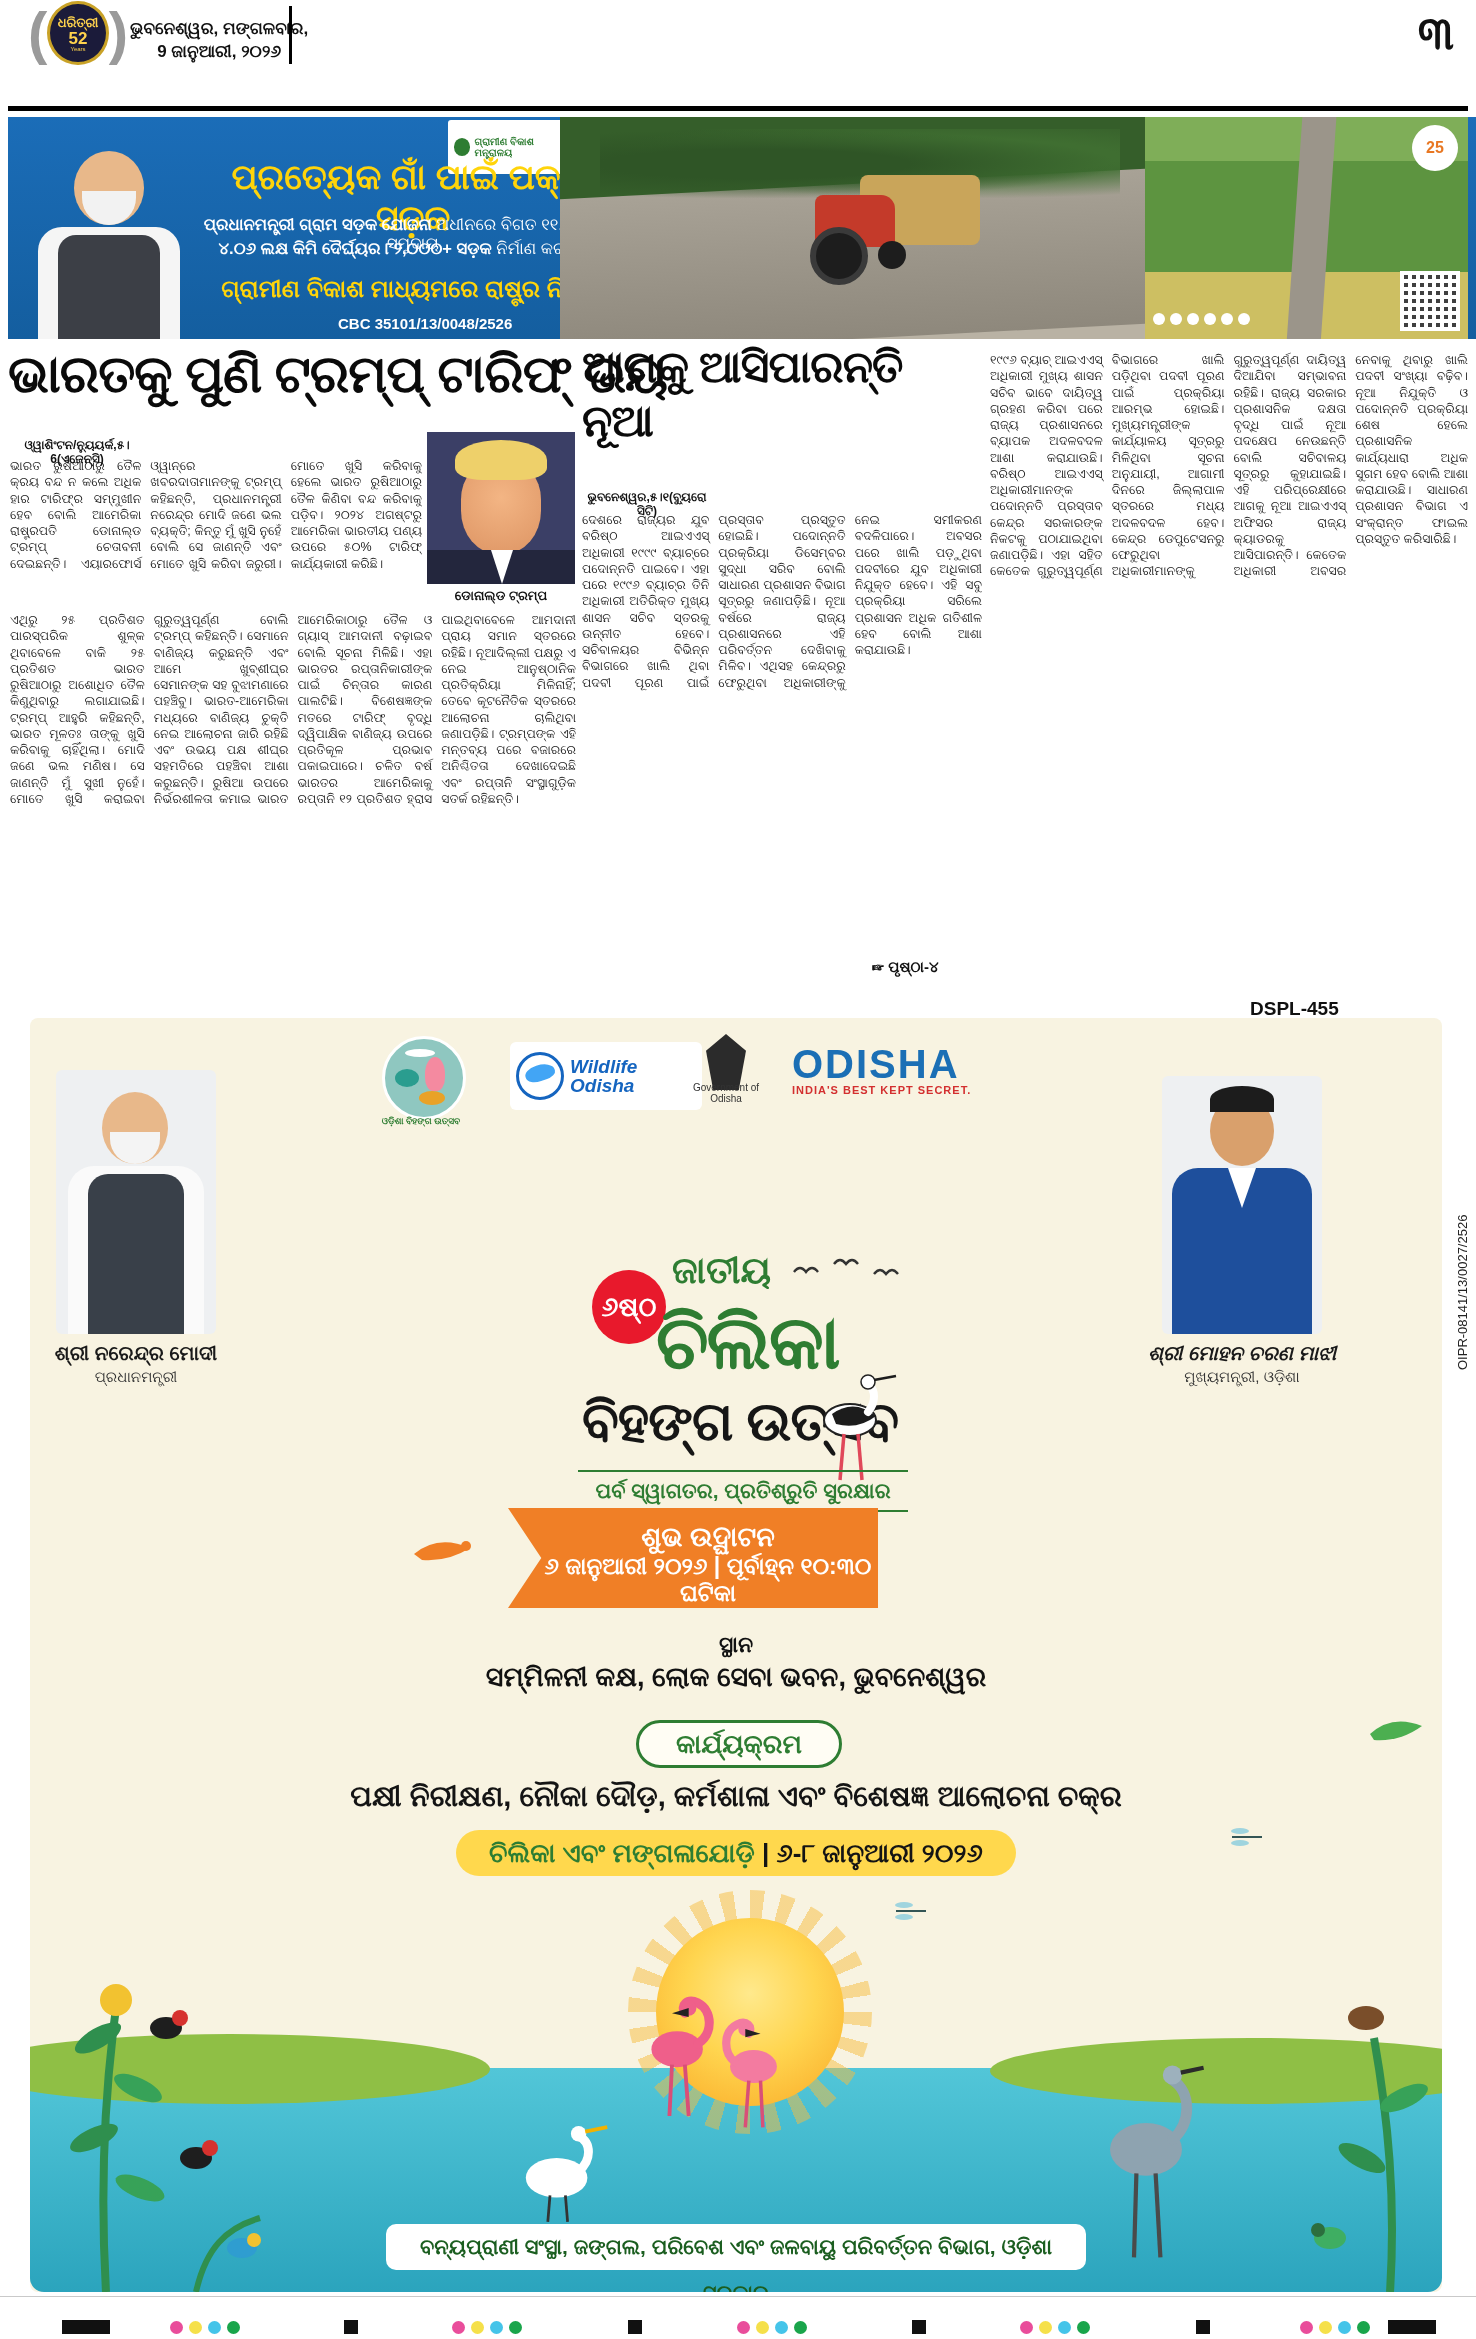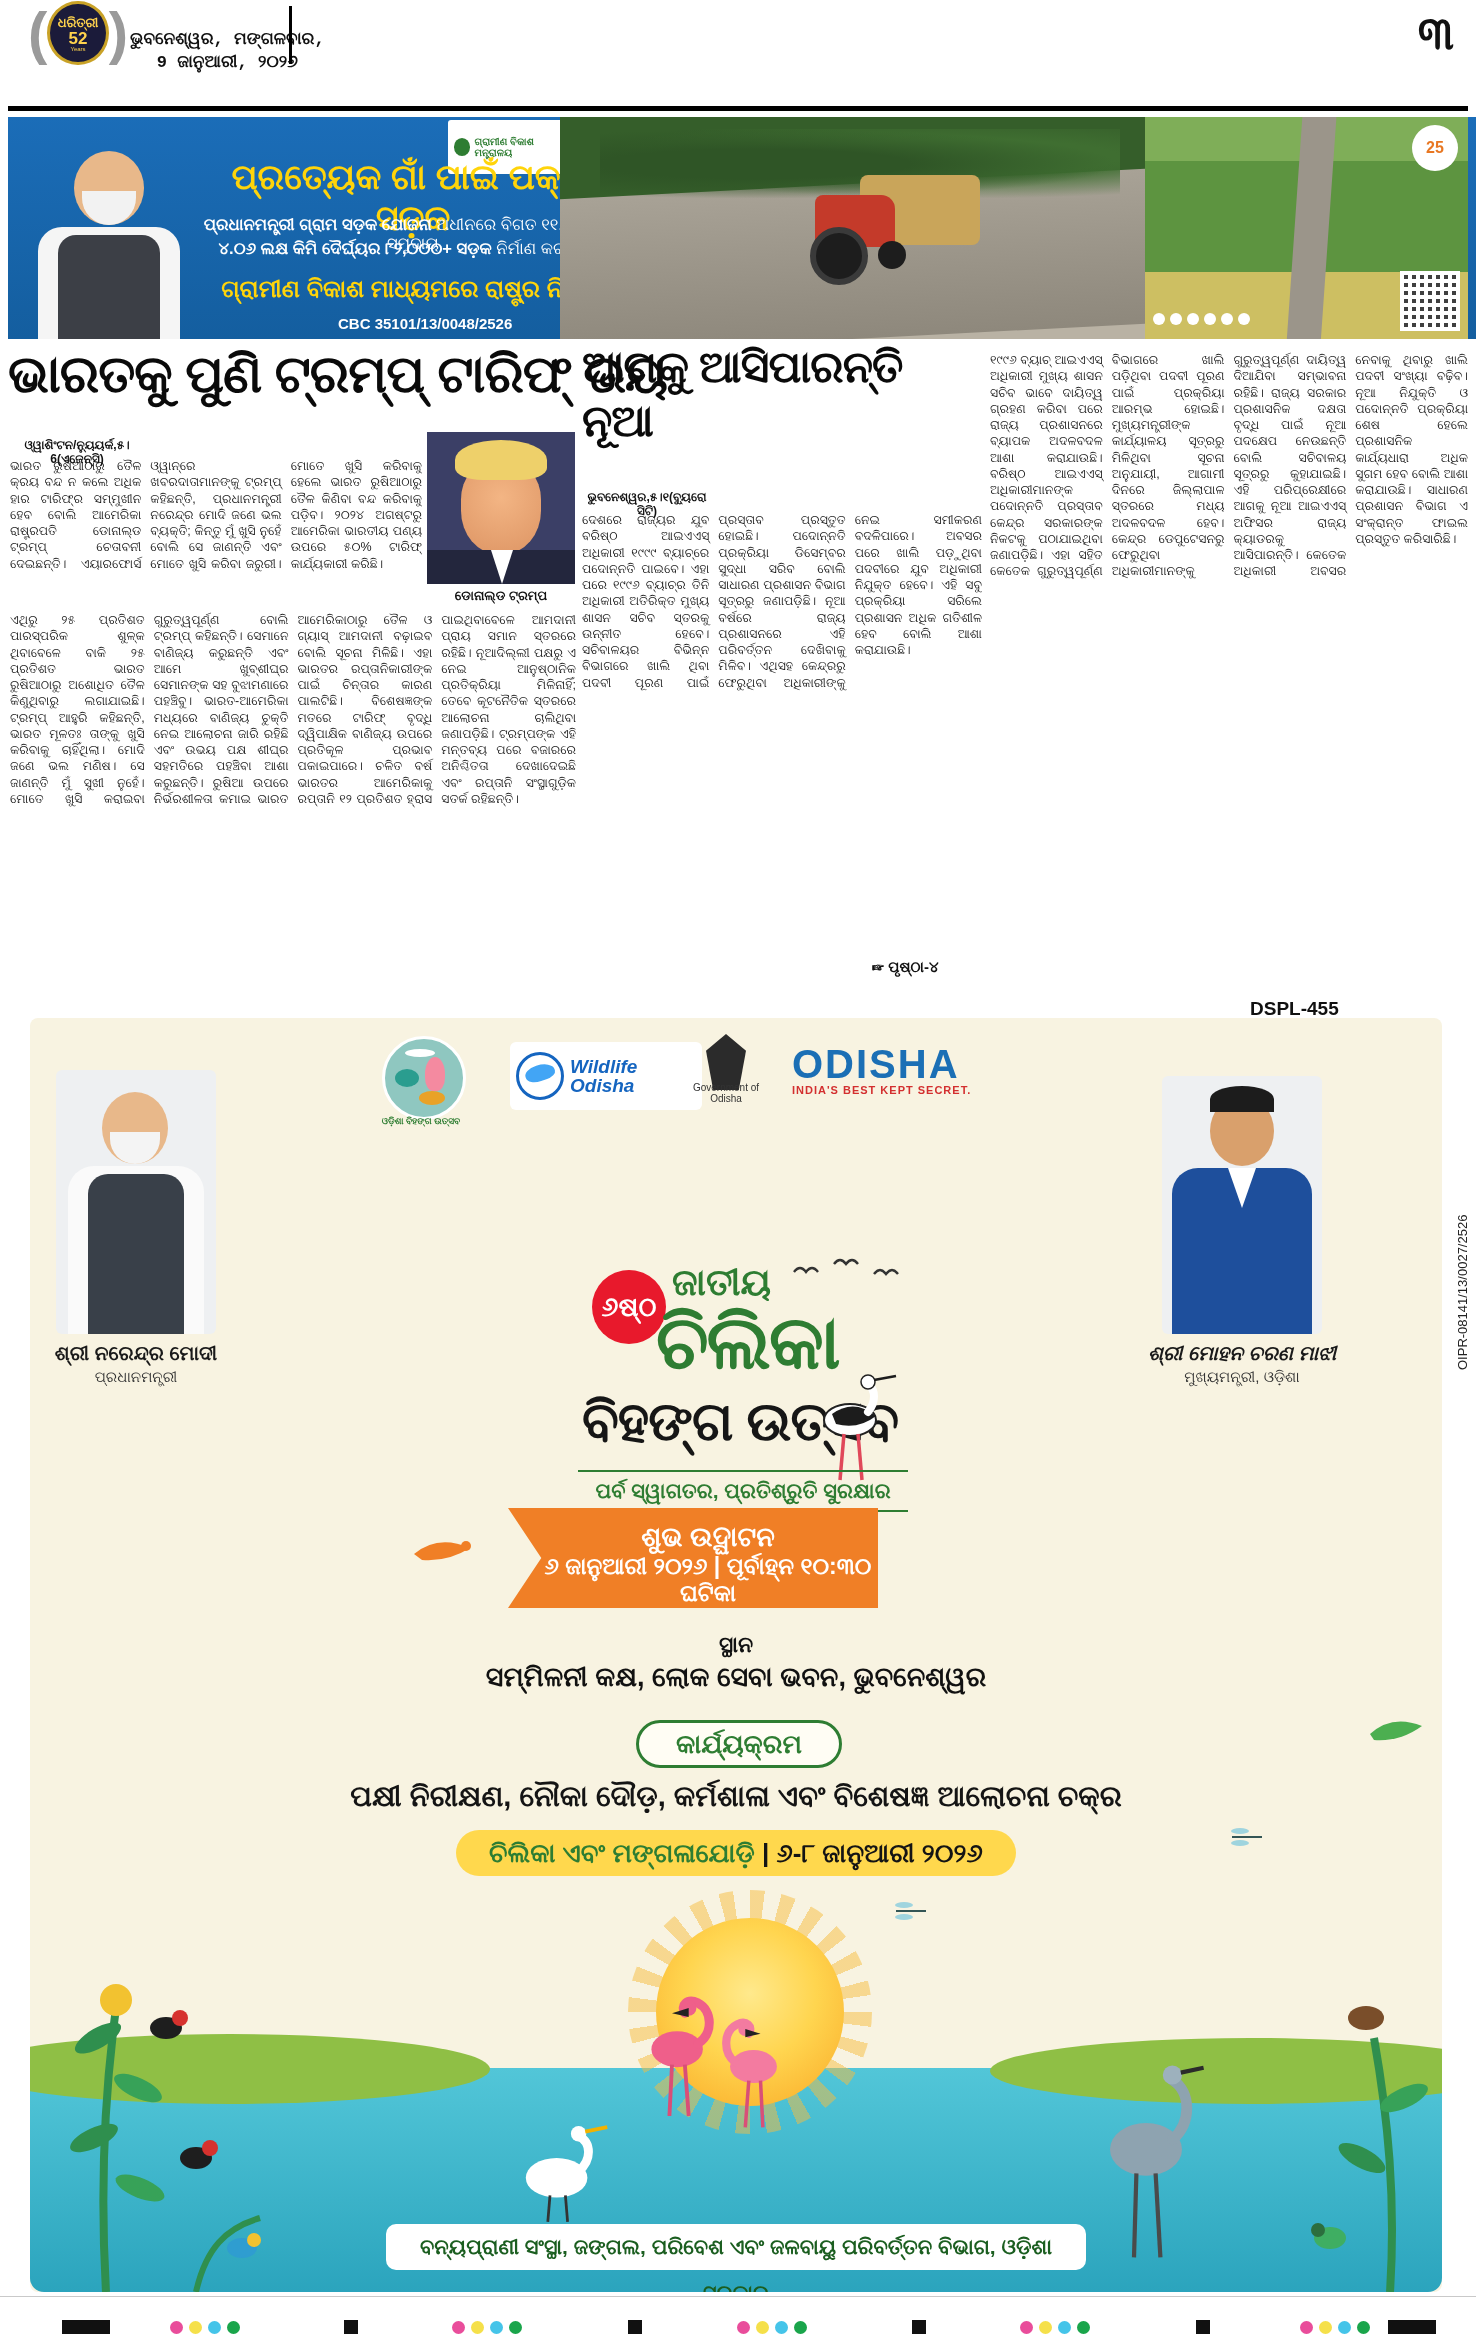--- a/index.html
+++ b/index.html
@@ -50,21 +50,21 @@
 
   <div class="abs" style="left:28px;top:0px;width:100px;height:66px;display:flex;align-items:center;">
     <span class="laurel">(</span>
     <span class="logo-circle">
       <span style="font-size:13px;font-weight:bold;">ଧରିତ୍ରୀ</span>
       <span style="font-size:17px;font-weight:bold;line-height:15px;">52</span>
       <span style="font-size:6px;">Years</span>
     </span>
     <span class="laurel">)</span>
   </div>
-  <div class="abs bold" style="left:130px;top:29px;font-size:17px;line-height:1.35;font-family:Liberation Mono, monospace;">
+  <div class="abs bold" style="left:130px;top:18px;font-size:17px;line-height:1.35;">
     <div>ଭୁବନେଶ୍ୱର, ମଙ୍ଗଳବାର,</div>
     <div style="text-align:center;">9 ଜାନୁଆରୀ, ୨୦୨୬</div>
   </div>
   <div class="abs" style="left:289px;top:6px;width:3px;height:58px;background:#000;"></div>
   <div class="abs bold" style="right:22px;top:6px;font-size:46px;">୩</div>
   <div class="abs blackbar" style="left:8px;top:106px;width:1460px;height:5px;"></div>
 
   <div class="abs topad" style="left:8px;top:117px;width:1460px;height:222px;">
 
     <div class="abs" style="left:22px;bottom:0;width:158px;height:188px;">
@@ -190,21 +190,21 @@
       <div class="abs" style="left:48px;top:10px;width:64px;height:26px;border-radius:50% 50% 0 0;background:#1c1c1c;"></div>
       <div class="abs" style="left:10px;top:92px;width:140px;height:166px;border-radius:26px 26px 0 0;background:#1e4f9c;"></div>
       <div class="abs" style="left:66px;top:92px;width:28px;height:40px;background:#fff;clip-path:polygon(0 0,100% 0,50% 100%);"></div>
     </div>
     <div class="abs cap-name" style="left:1106px;top:324px;width:212px;font-style:italic;">ଶ୍ରୀ ମୋହନ ଚରଣ ମାଝୀ</div>
     <div class="abs cap-title" style="left:1106px;top:350px;width:212px;">ମୁଖ୍ୟମନ୍ତ୍ରୀ, ଓଡ଼ିଶା</div>
 
     <div class="abs" style="left:562px;top:252px;width:74px;height:74px;border-radius:50%;background:#e8192c;color:#fff;display:flex;align-items:center;justify-content:center;font-weight:bold;font-size:27px;">
         <span>୬ଷ୍ଠ</span>
       </div>
-    <div class="abs green bold" style="left:642px;top:244px;font-size:37px;">ଜାତୀୟ</div>
+    <div class="abs green bold" style="left:642px;top:232px;font-size:37px;">ଜାତୀୟ</div>
     <svg class="abs" style="left:760px;top:236px;" width="120" height="34" viewBox="0 0 120 34">
       <path d="M4 18 Q10 10 16 18 Q22 10 28 18" fill="none" stroke="#333" stroke-width="2.4"></path>
       <path d="M44 10 Q50 2 56 10 Q62 2 68 10" fill="none" stroke="#333" stroke-width="2.4"></path>
       <path d="M84 20 Q90 12 96 20 Q102 12 108 20" fill="none" stroke="#333" stroke-width="2.4"></path>
     </svg>
     <div class="abs bold" style="left:626px;top:282px;font-size:74px;color:#2e7d32;letter-spacing:-2px;">ଚିଲିକା</div>
     <div class="abs bold" style="left:552px;top:372px;font-size:54px;color:#161616;letter-spacing:-1px;">ବିହଙ୍ଗ ଉତ୍ସବ</div>
     <svg class="abs" style="left:772px;top:340px;" width="110" height="130" viewBox="0 0 110 130">
       <ellipse cx="48" cy="62" rx="26" ry="16" fill="#fff" stroke="#222" stroke-width="2"></ellipse>
       <path d="M30 56 Q52 40 74 58 Q56 72 34 66 Z" fill="#1c1c1c"></path>

